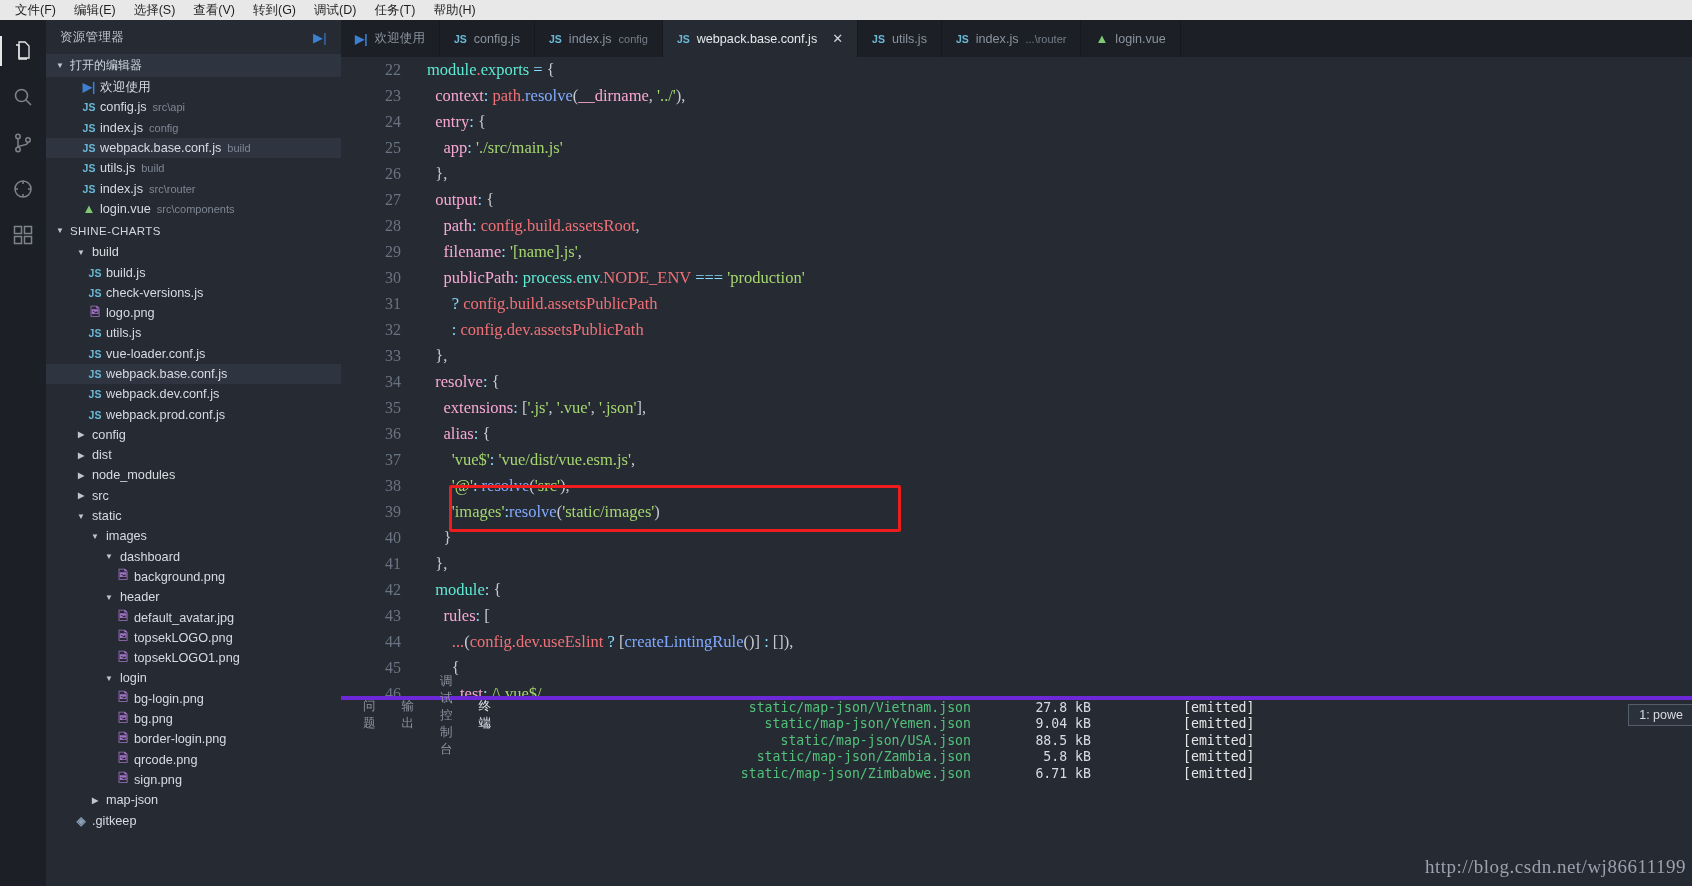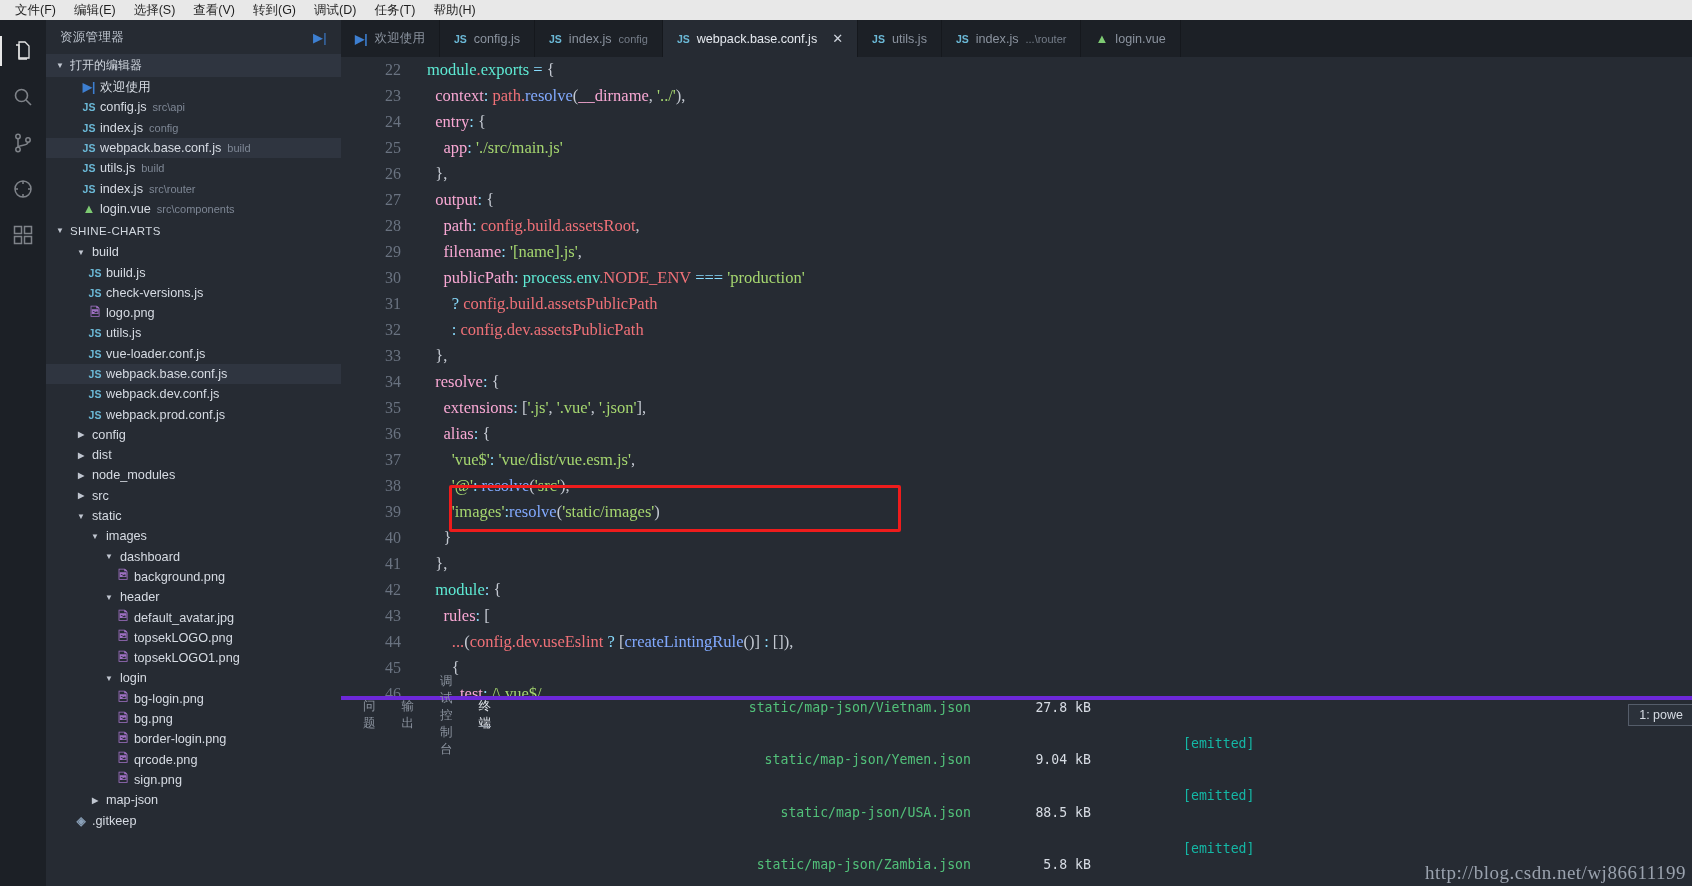--- a/index.html
+++ b/index.html
@@ -125,24 +125,24 @@
     background: #2b313a; border: 1px solid #555d6a; color: #d6dbe3; font-size: 12.5px;
     display: flex; align-items: center; white-space: nowrap; overflow: hidden;
   }
   .term {
     flex: 1; font-family: "DejaVu Sans Mono", "Liberation Mono", monospace;
     font-size: 13.2px; line-height: 16.4px; padding-left: 0px; color: #cfd5de; overflow: hidden;
   }
   .tline { display: flex; }
   .tfile { width: 480px; text-align: right; color: #52c17a; }
   .tsize { width: 120px; text-align: right; color: #d6dbe3; padding-left: 18px; }
-  .temit { padding-left: 92px; color: #14b8a6; margin-top: 36px; }
+  .temit { padding-left: 92px; color: #e5e5e5; }
 
   .watermark {
-    position: absolute; right: 6px; bottom: 2px;
+    position: absolute; right: 6px; bottom: 8px;
     font-family: "Liberation Serif", serif; font-size: 19px; color: #9aa2ae; letter-spacing: .5px;
   }
 </style>
 </head>
 <body>
 
 <div class="app">
 
   <div class="menubar" id="menubar">
       <div class="mi">文件(F)</div>

